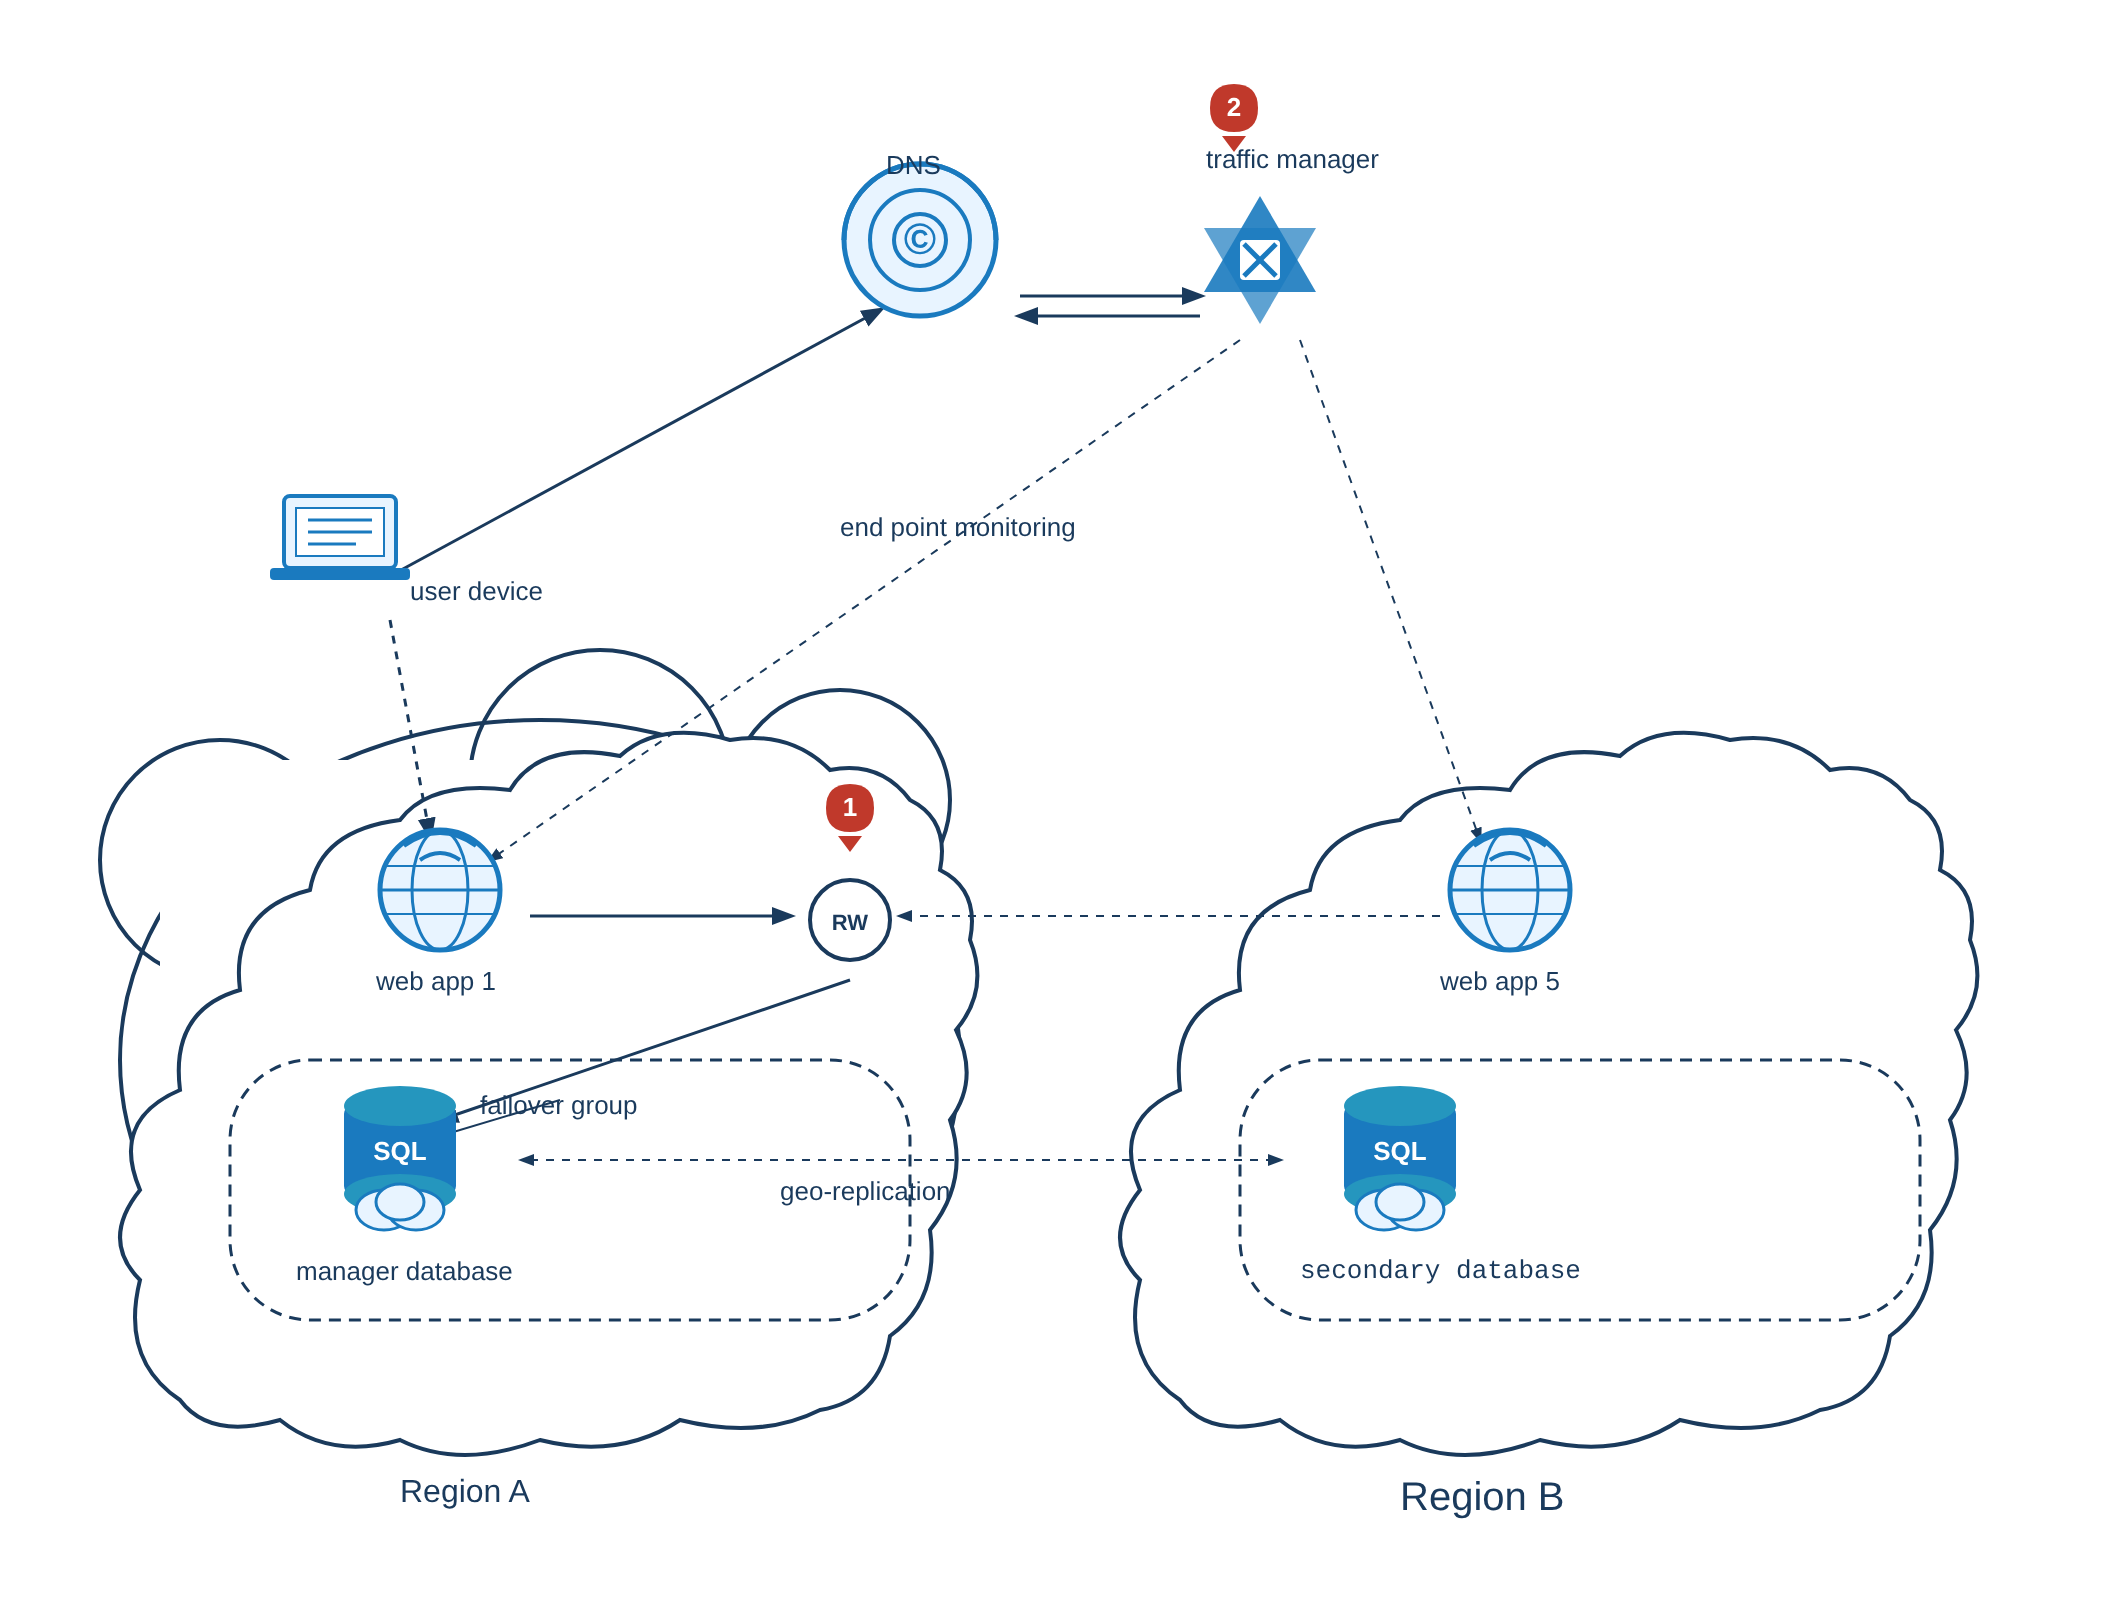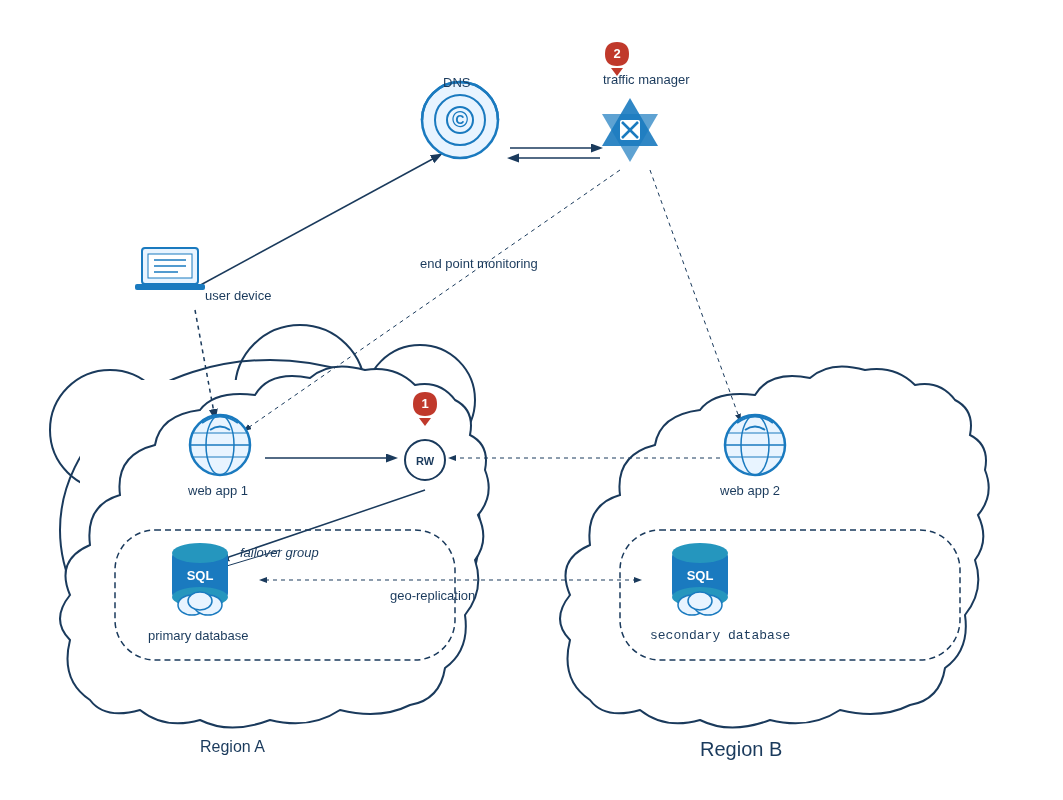--- a/index.html
+++ b/index.html
@@ -191,22 +191,22 @@
   </svg>
 
   <div style="position:absolute;top:88px;left:680px;">
     
   </div>
 
   <div class="label label-bold" style="position:absolute;top:75px;left:443px;">DNS</div>
   <div class="label label-bold" style="position:absolute;top:72px;left:603px;">traffic manager</div>
   <div class="label" style="position:absolute;top:288px;left:205px;">user device</div>
   <div class="label" style="position:absolute;top:483px;left:188px;">web app 1</div>
-  <div class="label" style="position:absolute;top:483px;left:720px;">web app 2</div>
-  <div class="label" style="position:absolute;top:628px;left:148px;">primary database</div>
+  <div class="label" style="position:absolute;top:483px;left:720px;">web app 5</div>
+  <div class="label" style="position:absolute;top:628px;left:148px;">manager database</div>
   <div class="label" style="position:absolute;top:628px;left:650px;font-family:Liberation Mono, monospace;">secondary database</div>
-  <div class="label" style="position:absolute;top:545px;left:240px;font-style:italic;">failover group</div>
+  <div class="label" style="position:absolute;top:545px;left:240px;">failover group</div>
   <div class="label" style="position:absolute;top:588px;left:390px;">geo-replication</div>
   <div class="label" style="position:absolute;top:256px;left:420px;">end point monitoring</div>
   <div class="label label-bold" style="position:absolute;top:738px;left:200px;font-size:16px;">Region A</div>
   <div class="label label-bold" style="position:absolute;top:738px;left:700px;font-size:20px;">Region B</div>
 
 </div>
 
 </body></html>

